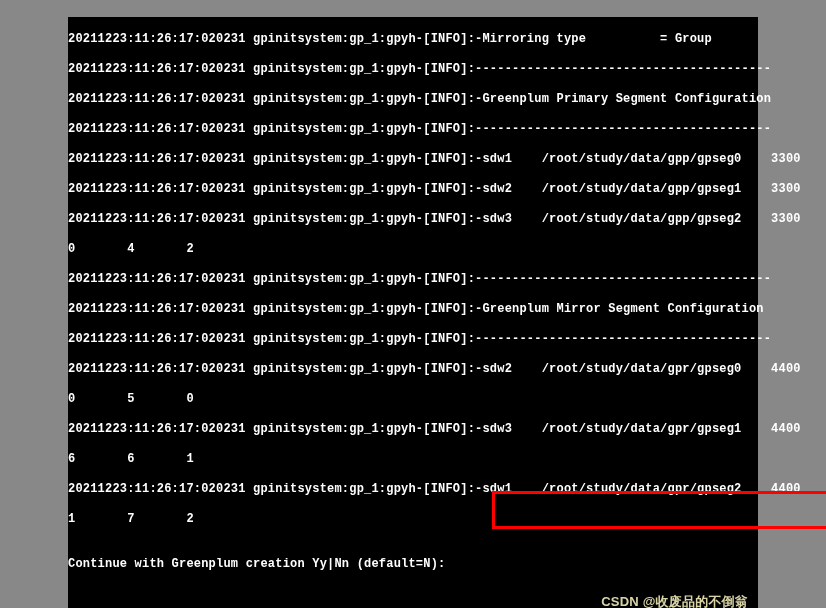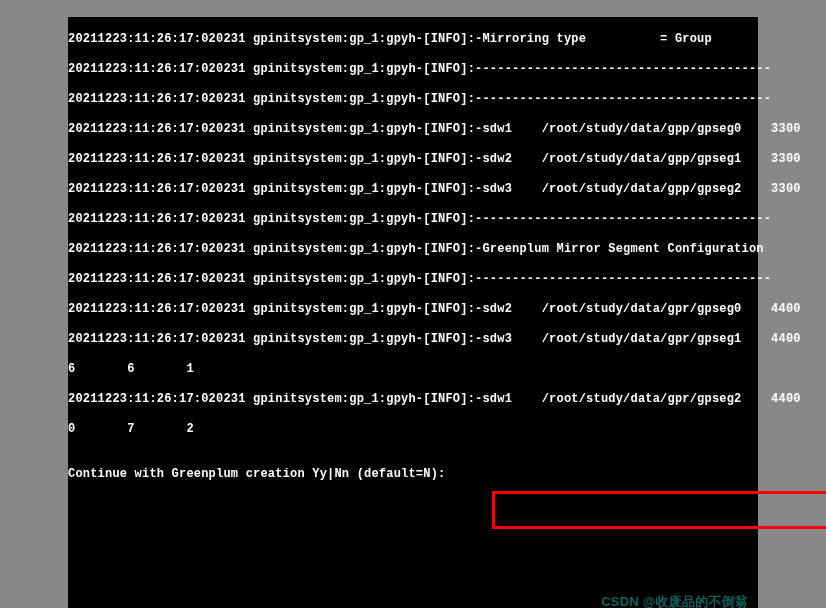--- a/index.html
+++ b/index.html
@@ -27,45 +27,48 @@
   .line { white-space: pre; }
   .hlbox {
     position: absolute;
     border: 3px solid #ff0000;
     pointer-events: none;
   }
   .watermark {
     position: absolute;
     right: 10px;
     bottom: 6px;
-    color: #0f766e;
+    color: #fef9c3;
     font-family: Arial, sans-serif;
     font-size: 13px;
     opacity: 0.85;
     pointer-events: none;
   }
 </style>
 </head>
 <body>
 
 <div class="terminal">
 <div class="line">20211223:11:26:17:020231 gpinitsystem:gp_1:gpyh-[INFO]:-Mirroring type          = Group</div>
 <div class="line">20211223:11:26:17:020231 gpinitsystem:gp_1:gpyh-[INFO]:----------------------------------------</div>
+<div class="line">20211223:11:26:17:020231 gpinitsystem:gp_1:gpyh-[INFO]:-Greenplum Primary Segment Configuration</div>
 <div class="line">20211223:11:26:17:020231 gpinitsystem:gp_1:gpyh-[INFO]:----------------------------------------</div>
 <div class="line">20211223:11:26:17:020231 gpinitsystem:gp_1:gpyh-[INFO]:-sdw1    /root/study/data/gpp/gpseg0    3300</div>
 <div class="line">20211223:11:26:17:020231 gpinitsystem:gp_1:gpyh-[INFO]:-sdw2    /root/study/data/gpp/gpseg1    3300</div>
 <div class="line">20211223:11:26:17:020231 gpinitsystem:gp_1:gpyh-[INFO]:-sdw3    /root/study/data/gpp/gpseg2    3300</div>
+<div class="line">0       4       2</div>
 <div class="line">20211223:11:26:17:020231 gpinitsystem:gp_1:gpyh-[INFO]:----------------------------------------</div>
 <div class="line">20211223:11:26:17:020231 gpinitsystem:gp_1:gpyh-[INFO]:-Greenplum Mirror Segment Configuration</div>
 <div class="line">20211223:11:26:17:020231 gpinitsystem:gp_1:gpyh-[INFO]:----------------------------------------</div>
 <div class="line">20211223:11:26:17:020231 gpinitsystem:gp_1:gpyh-[INFO]:-sdw2    /root/study/data/gpr/gpseg0    4400</div>
+<div class="line">0       5       0</div>
 <div class="line">20211223:11:26:17:020231 gpinitsystem:gp_1:gpyh-[INFO]:-sdw3    /root/study/data/gpr/gpseg1    4400</div>
 <div class="line">6       6       1</div>
 <div class="line">20211223:11:26:17:020231 gpinitsystem:gp_1:gpyh-[INFO]:-sdw1    /root/study/data/gpr/gpseg2    4400</div>
-<div class="line">0       7       2</div>
+<div class="line">1       7       2</div>
 <div class="line"></div>
 <div class="line">Continue with Greenplum creation Yy|Nn (default=N):</div>
 
 
 
 
 
 
 
 

